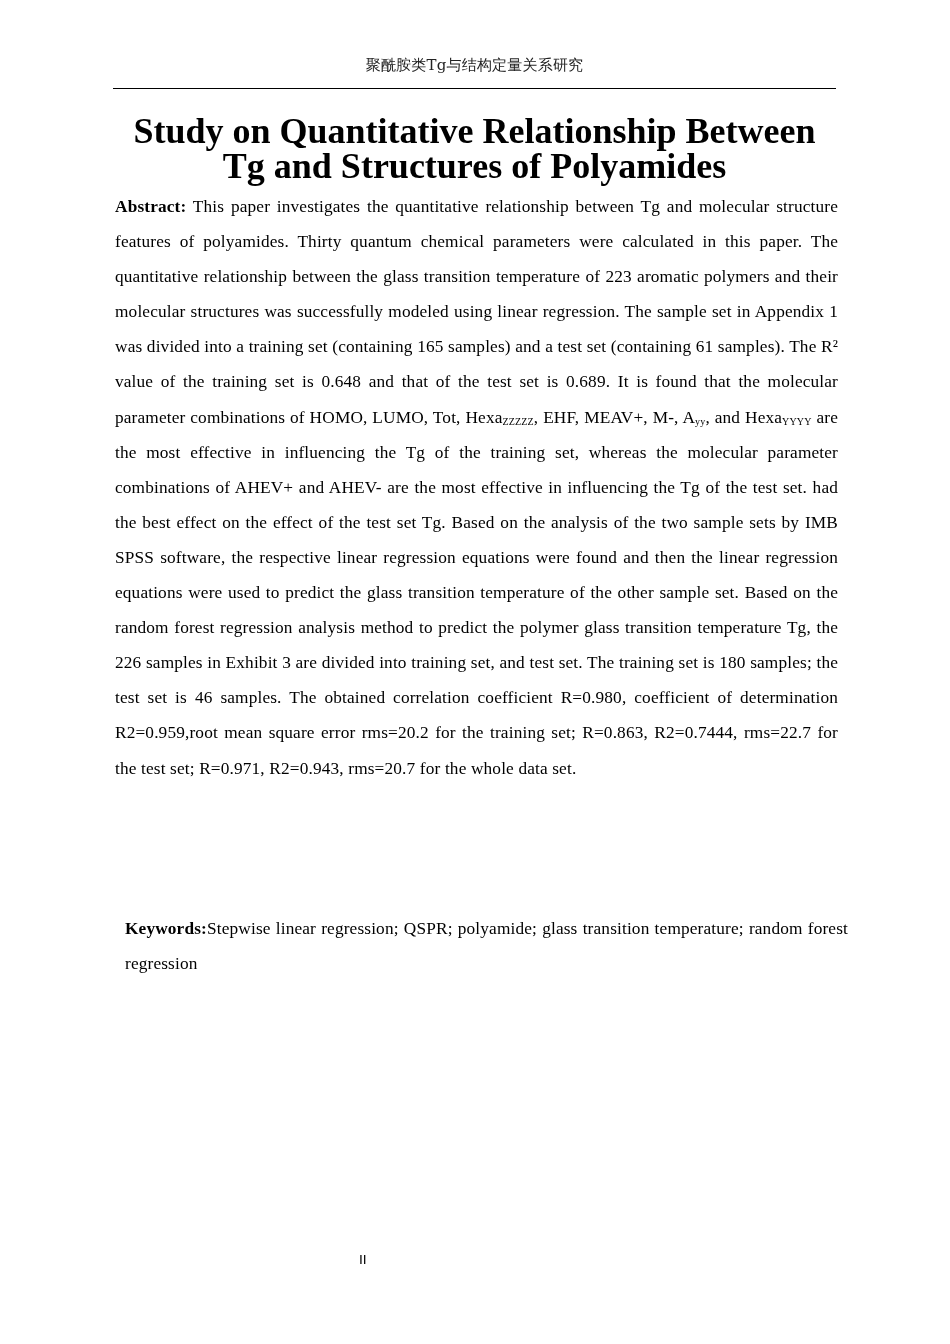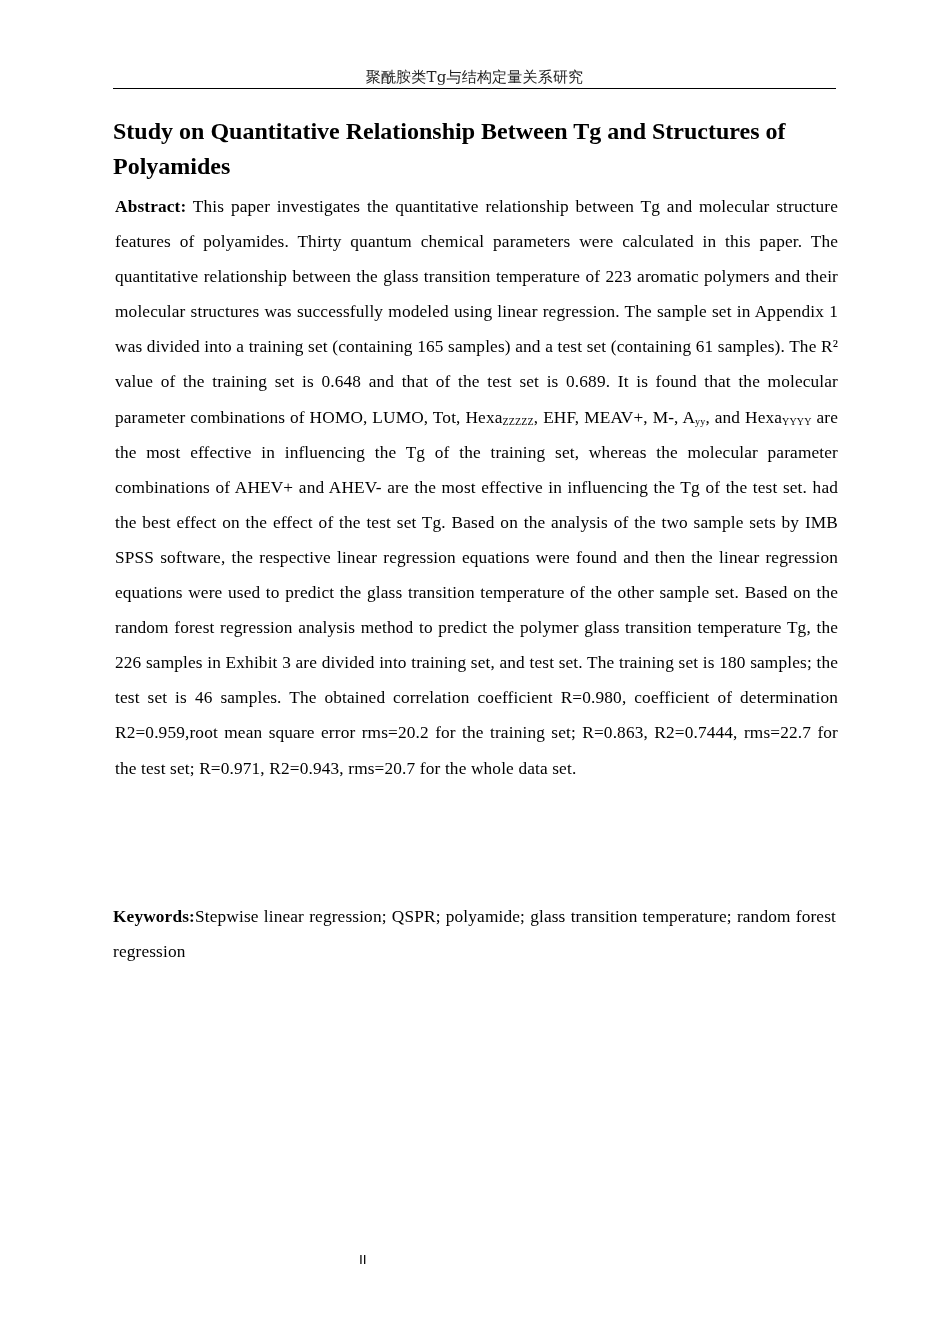--- a/index.html
+++ b/index.html
@@ -16,21 +16,21 @@
     color: #000000;
   }
   .page {
     position: absolute;
     left: 113px;
     top: 0;
     width: 723px;
   }
   .running-header {
     position: absolute;
-    top: 68px;
+    top: 56px;
     left: 0;
     width: 723px;
     text-align: center;
     font-size: 15px;
     line-height: 18px;
     color: #222;
     font-family: "DejaVu Serif", "Liberation Serif", serif;
     letter-spacing: 0.2px;
   }
   .header-rule {
@@ -39,22 +39,23 @@
     left: 0;
     width: 723px;
     height: 0;
     border-top: 1.5px solid #000;
   }
   .title {
     position: absolute;
     top: 114px;
     left: 0;
     width: 723px;
+    text-align: center;
     font-weight: bold;
-    font-size: 24px;
+    font-size: 36px;
     line-height: 35px;
     margin: 0;
   }
   .abstract {
     position: absolute;
     top: 187px;
     left: 0;
     width: 723px;
     margin: 2px;
     font-size: 17.3px;
@@ -68,21 +69,21 @@
   .sub {
     font-size: 10px;
     vertical-align: -2px;
     line-height: 0;
   }
   .keywords {
     position: absolute;
     top: 899px;
     left: 0;
     width: 723px;
-    margin: 0;
+    margin: 12px;
     font-size: 17.3px;
     line-height: 35px;
     text-align: justify;
     letter-spacing: 0.15px;
   }
   .page-number {
     position: absolute;
     top: 1252px;
     left: 246px;
     font-size: 13px;

